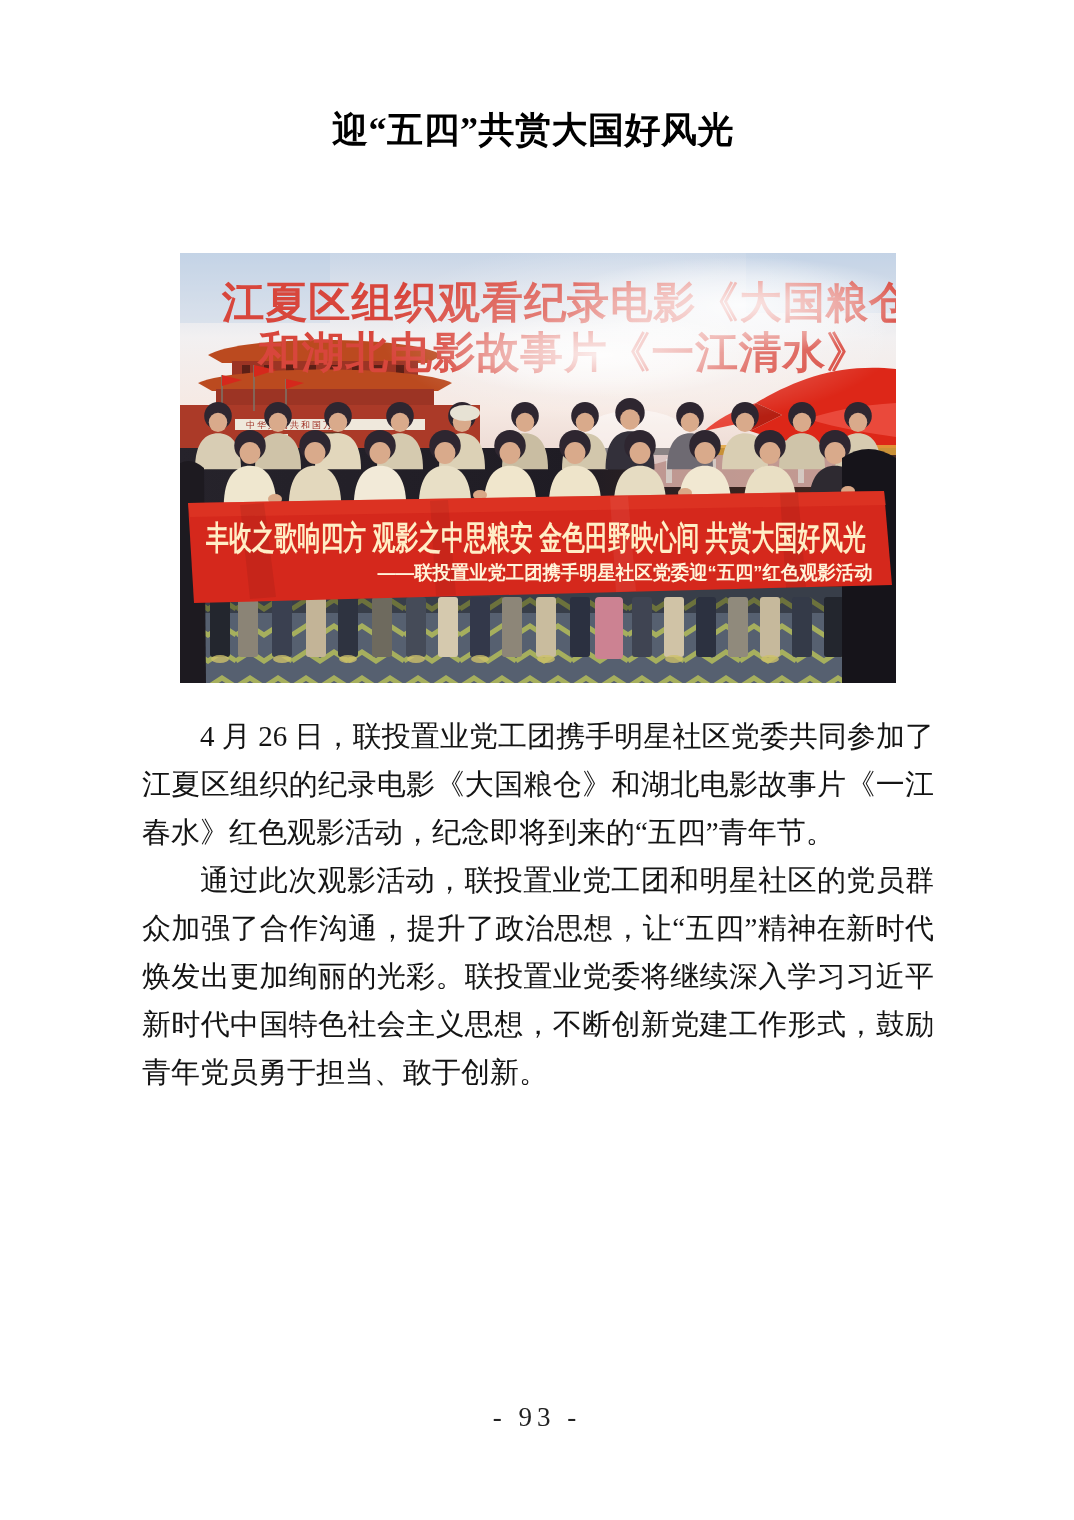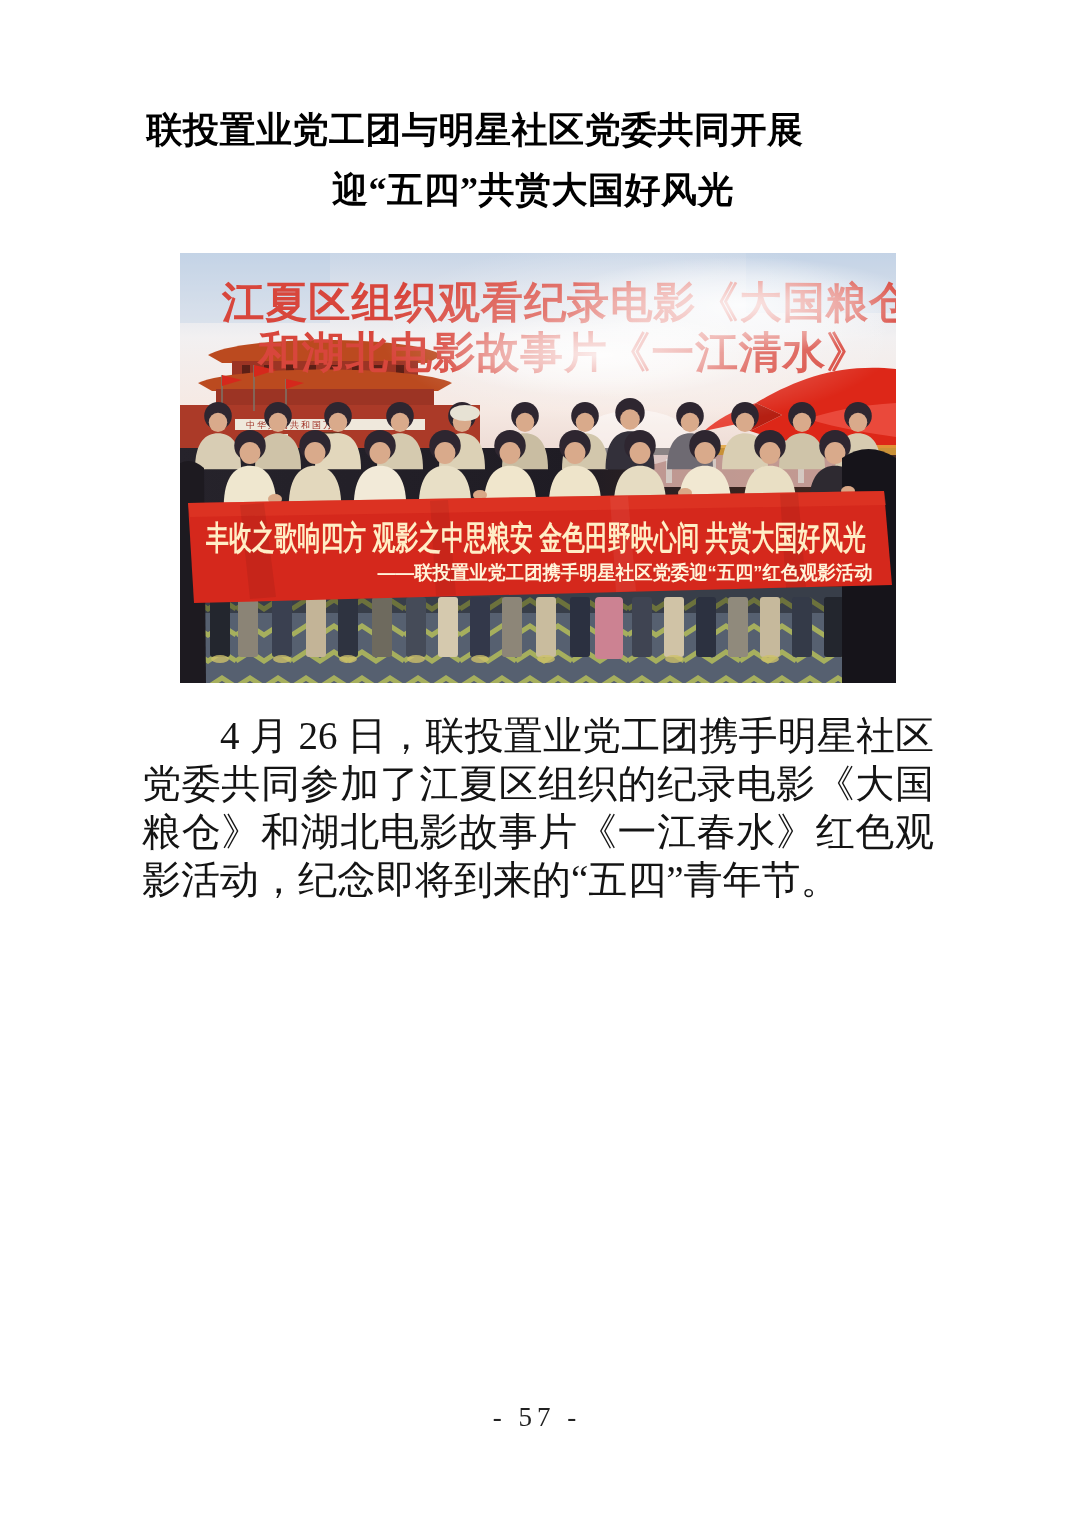--- a/index.html
+++ b/index.html
@@ -54,21 +54,21 @@
   .plaque-txt {
     font-family: "Liberation Sans", sans-serif;
     font-size: 9px;
     fill: #a03226;
     letter-spacing: 2px;
   }
 
   .body-text {
     position: absolute;
     left: 142px; top: 712px; width: 792px;
-    font-size: 39px;
+    font-size: 29px;
     line-height: 48px;
     text-align: justify;
     color: #141414;
   }
   .body-text p { margin: 0; text-indent: 2em; }
 
   .page-number {
     position: absolute;
     top: 1402px; left: 0; width: 100%;
     text-align: center;
@@ -76,21 +76,20 @@
     letter-spacing: 5px;
     color: #222;
   }
 </style>
 </head>
 <body>
 
 <div class="page">
 
   <h1 class="doc-title" style="margin:0;">
-    <div class="line1">联投置业党工团与明星社区党委共同开展</div>
     <div class="line2">迎“五四”共赏大国好风光</div>
   </h1>
 
   <figure class="photo-figure">
     <svg width="716" height="430" viewBox="0 0 716 430">
       <defs>
         <linearGradient id="sky" x1="0" y1="0" x2="0" y2="1">
           <stop offset="0" stop-color="#c9d6e7"></stop>
           <stop offset="0.42" stop-color="#f2f0f1"></stop>
           <stop offset="0.78" stop-color="#f6e9e3"></stop>
@@ -263,17 +262,18 @@
         <polygon points="430,244 448,243 456,338 436,339" fill="#ffffff" opacity="0.06"></polygon>
         <polygon points="600,241 618,240 626,334 606,335" fill="#000000" opacity="0.07"></polygon>
         <text x="356" y="296" text-anchor="middle" class="banner-txt1" textLength="660" lengthAdjust="spacingAndGlyphs">丰收之歌响四方 观影之中思粮安 金色田野映心间 共赏大国好风光</text>
         <text x="445" y="326" text-anchor="middle" class="banner-txt2" textLength="495" lengthAdjust="spacingAndGlyphs">——联投置业党工团携手明星社区党委迎“五四”红色观影活动</text>
       </g>
     </svg>
   </figure>
 
   <div class="body-text">
     <p>4 月 26 日，联投置业党工团携手明星社区党委共同参加了江夏区组织的纪录电影《大国粮仓》和湖北电影故事片《一江春水》红色观影活动，纪念即将到来的“五四”青年节。</p>
+    <p>通过此次观影活动，联投置业党工团和明星社区的党员群众加强了合作沟通，提升了政治思想，让“五四”精神在新时代焕发出更加绚丽的光彩。联投置业党委将继续深入学习习近平新时代中国特色社会主义思想，不断创新党建工作形式，鼓励青年党员勇于担当、敢于创新。</p>
   </div>
 
-  <div class="page-number">- 57 -</div>
+  <div class="page-number">- 93 -</div>
 
 </div>
 
 </body></html>

